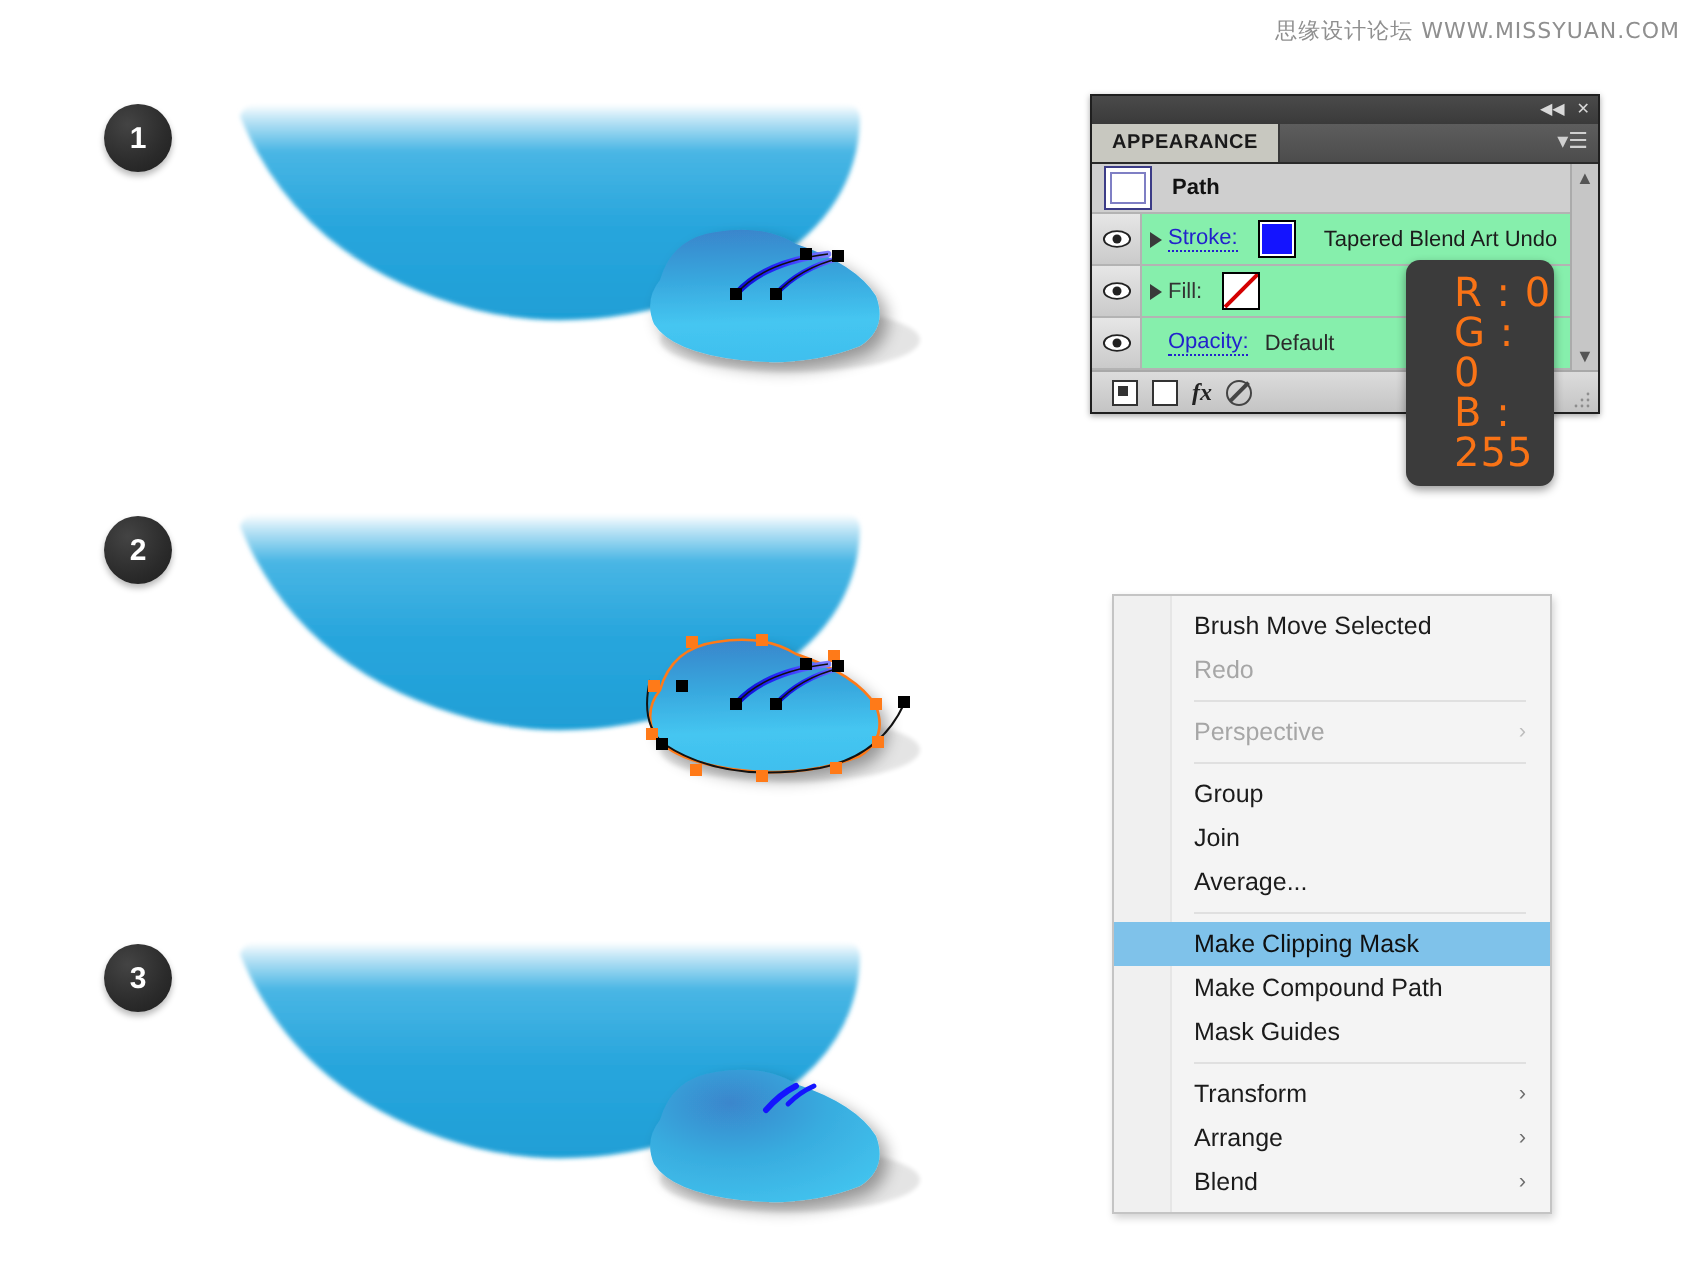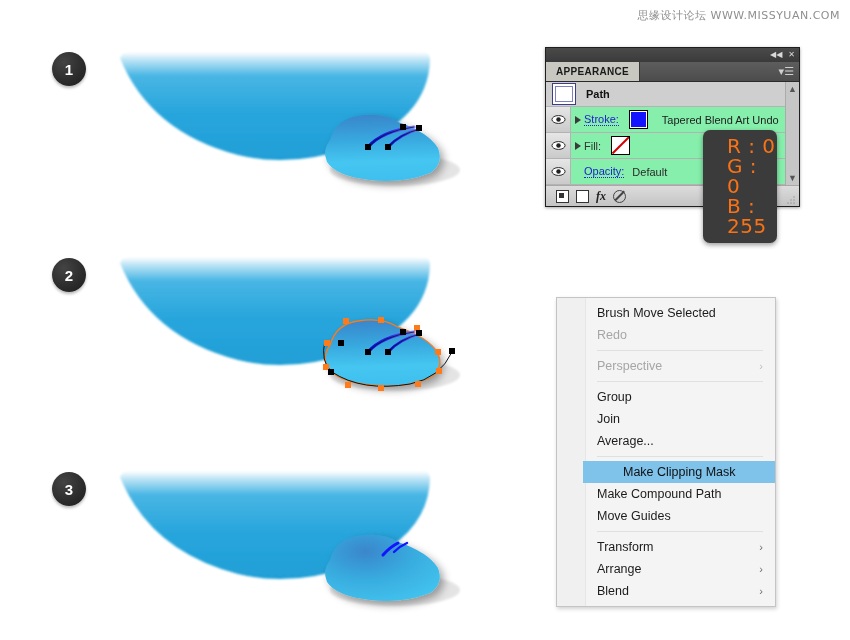--- a/index.html
+++ b/index.html
@@ -149,21 +149,21 @@
     background:#f0f0f0;border-right:1px solid #e6e6e6;
   }
   .ctx-item{
     position:relative;height:22px;display:flex;align-items:center;
     padding-left:40px;padding-right:12px;
     font-size:12.5px;color:#1b1b1b;
     font-family:"Liberation Sans", sans-serif;
     white-space:nowrap;
   }
   .ctx-item.disabled{color:#a6a6a6;}
-  .ctx-item.selected{background:#7fc2ea;color:#101010;margin-left:26px;}
+  .ctx-item.selected{background:#7fc2ea;color:#101010;}
   .ctx-sep{height:1px;background:#e0e0e0;margin:4px 12px 4px 40px;}
   .ctx-arrow{margin-left:auto;font-size:11px;color:#6d6d6d;}
   .ctx-item.disabled .ctx-arrow{color:#bdbdbd;}
 </style>
 </head>
 <body>
 
 <div class="canvas">
 
   <div class="watermark">思缘设计论坛  WWW.MISSYUAN.COM</div>
@@ -390,21 +390,21 @@
           <span>Average...</span>
         </div>
         <div class="ctx-sep"></div>
         <div class="ctx-item selected">
           <span>Make Clipping Mask</span>
         </div>
         <div class="ctx-item">
           <span>Make Compound Path</span>
         </div>
         <div class="ctx-item">
-          <span>Move Guides</span>
+          <span>Mask Guides</span>
         </div>
         <div class="ctx-sep"></div>
         <div class="ctx-item">
           <span>Transform</span>
           <span class="ctx-arrow">›</span>
         </div>
         <div class="ctx-item">
           <span>Arrange</span>
           <span class="ctx-arrow">›</span>
         </div>

